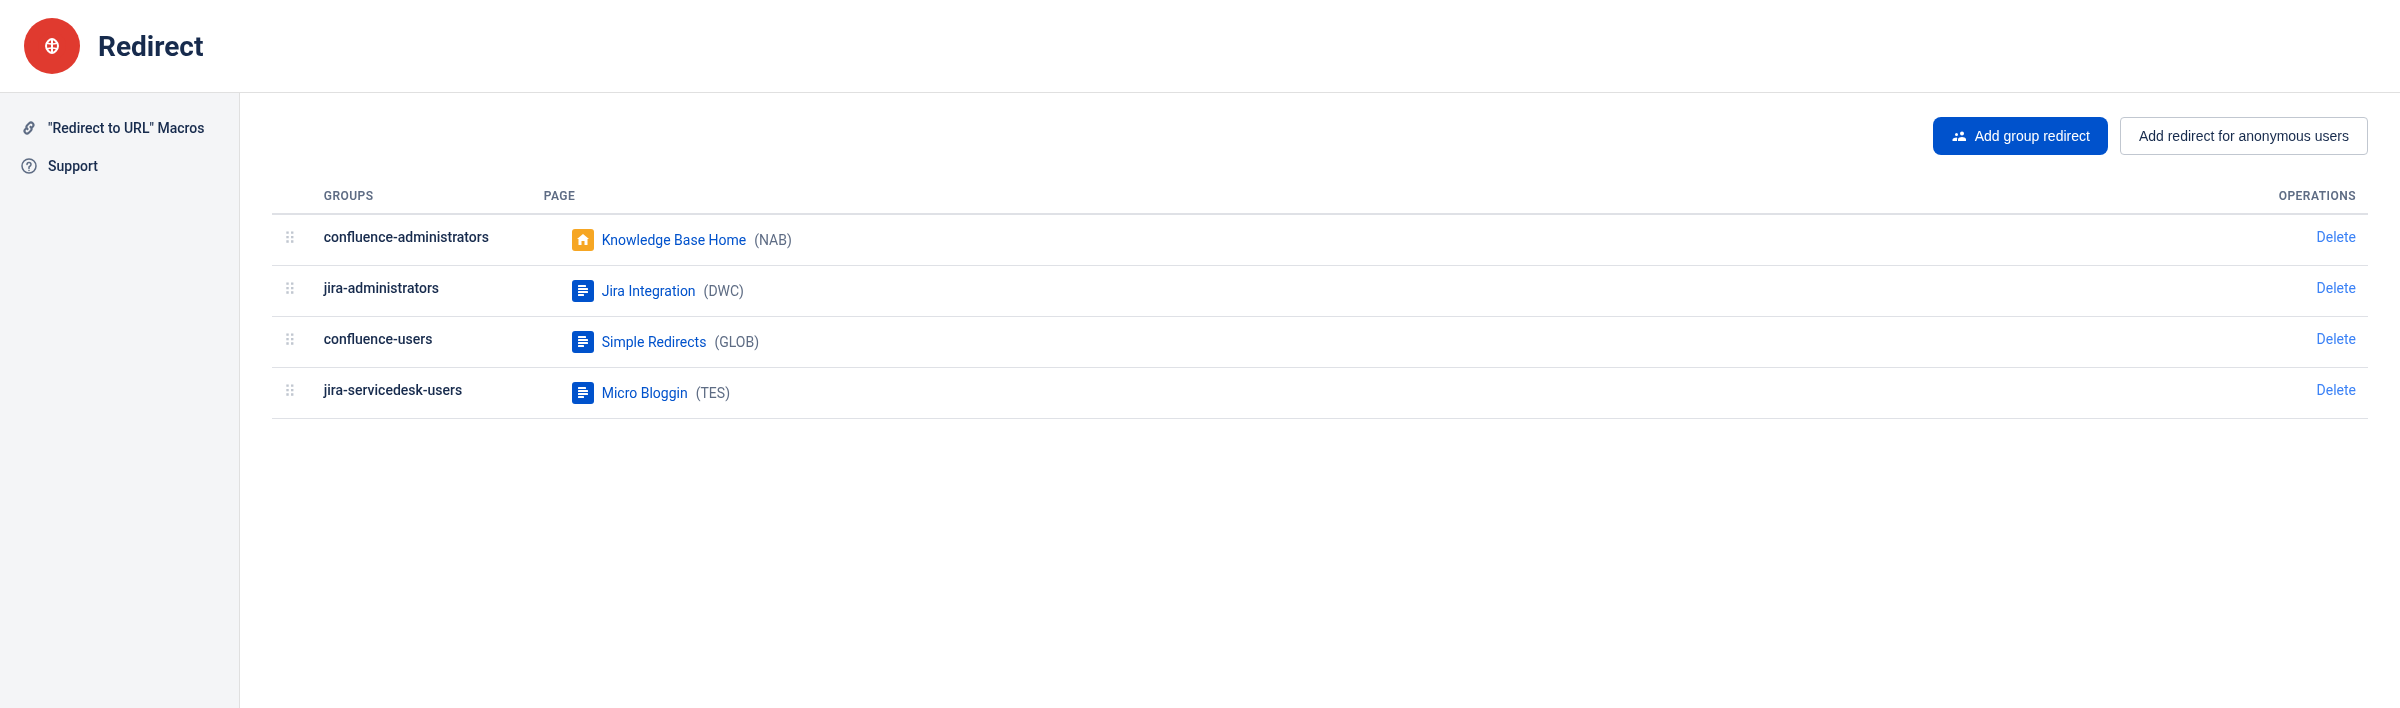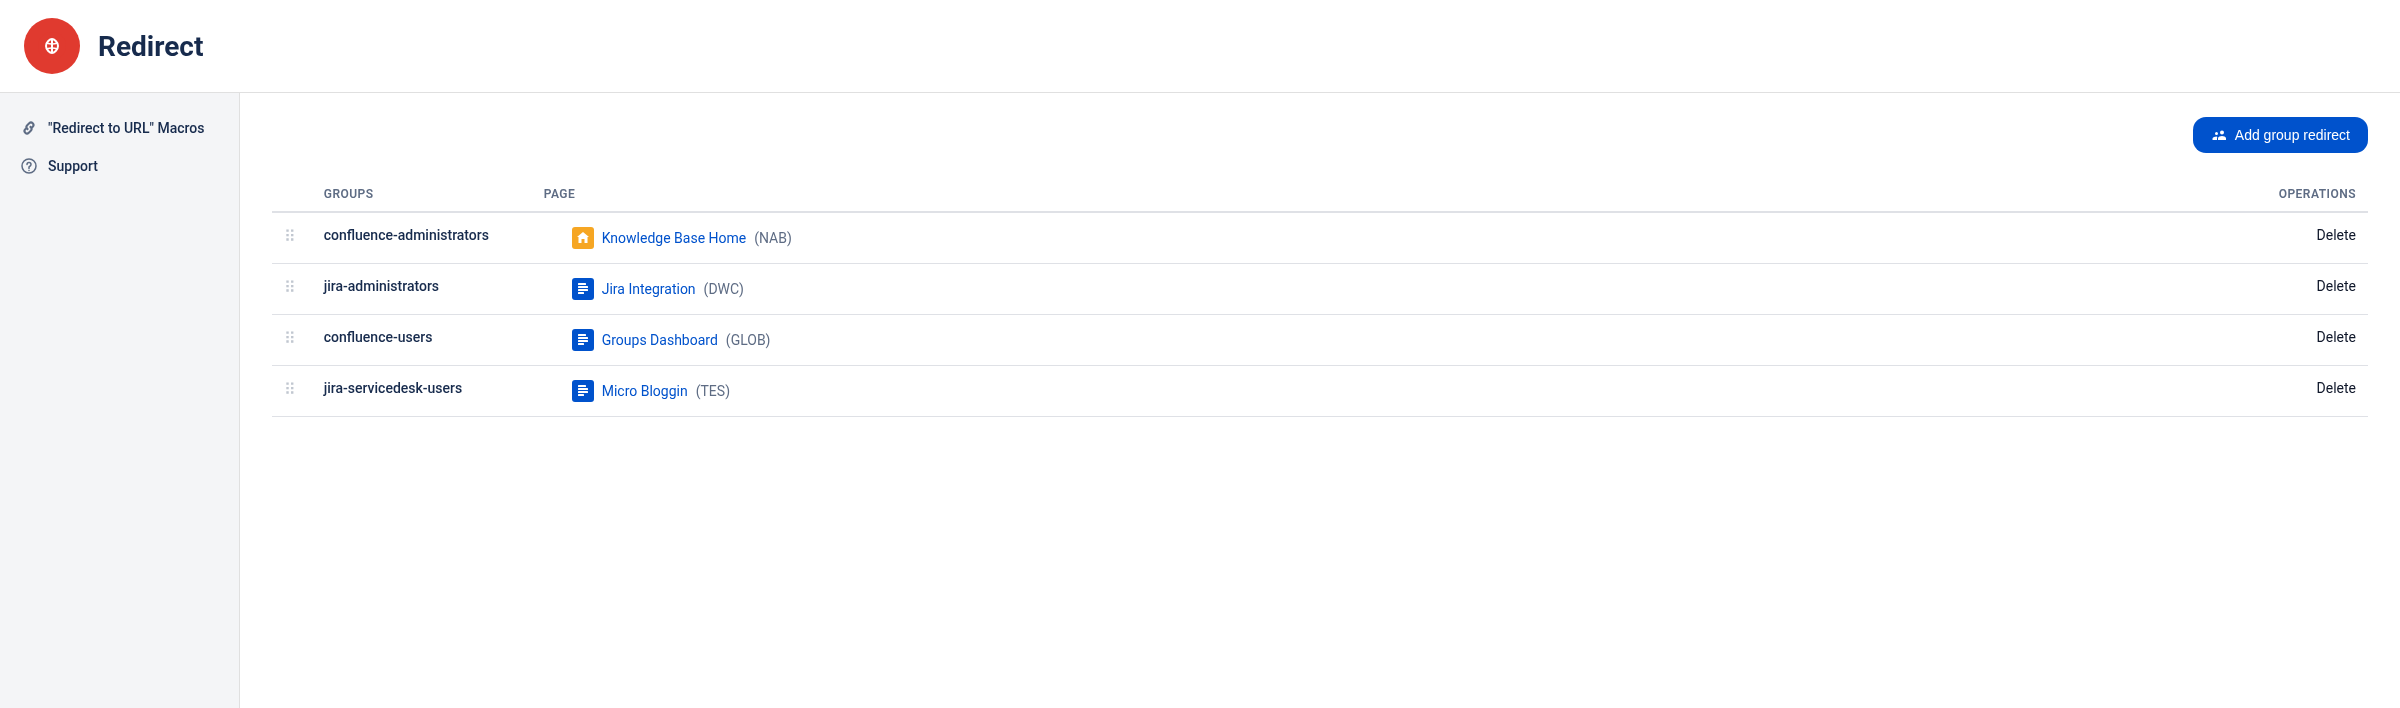--- a/index.html
+++ b/index.html
@@ -90,21 +90,21 @@
       gap: 12px;
       margin-bottom: 24px;
     }
     .btn-primary {
       display: flex;
       align-items: center;
       gap: 8px;
       background: #0052cc;
       color: #fff;
       border: none;
-      border-radius: 13px;
+      border-radius: 8px;
       padding: 10px 18px;
       font-size: 14px;
       font-weight: 500;
       cursor: pointer;
     }
     .btn-secondary {
       display: flex;
       align-items: center;
       background: #fff;
       color: #172b4d;
@@ -186,21 +186,21 @@
     .page-link {
       color: #0052cc;
       text-decoration: none;
       font-size: 14px;
     }
     .page-space {
       color: #5e6c84;
       font-size: 14px;
     }
     .delete-link {
-      color: #0f172a;
+      color: #3b82f6;
       text-decoration: none;
       font-size: 14px;
       cursor: pointer;
       float: right;
       text-align: center;
     }
     .col-ops {
       text-align: right;
     }
     .col-drag {
@@ -250,20 +250,23 @@
   </nav>
 
   <main class="main">
 
     <div class="toolbar">
       <button class="btn-primary">
         <svg width="16" height="16" viewBox="0 0 16 16" fill="white">
           <path d="M11 9c1.5 0 4 .75 4 2.25V13H7v-1.75C7 9.75 9.5 9 11 9zm0-1.5a2 2 0 100-4 2 2 0 000 4zM5.5 9.5C4.17 9.5 1.5 10.17 1.5 11.5V13H6v-1.5c0-.54.13-1.05.37-1.5-.28-.03-.57-.5-.87-.5zM5.5 8a1.5 1.5 0 100-3 1.5 1.5 0 000 3z"></path>
         </svg>
         <span>Add group redirect</span>
+      </button>
+      <button class="btn-secondary">
+        <span>Add redirect for anonymous users</span>
       </button>
     </div>
 
     <table class="table">
       <thead>
         <tr>
           <th class="col-drag"></th>
           <th class="col-group">Groups</th>
           <th>Page</th>
           <th class="col-ops">Operations</th>
@@ -315,21 +318,21 @@
             <td>
               <div class="page-cell">
     <span class="page-icon-doc">
       <svg viewBox="0 0 14 14" fill="white">
         <rect x="2" y="1" width="8" height="2" rx="0.5"></rect>
         <rect x="2" y="4" width="10" height="2" rx="0.5"></rect>
         <rect x="2" y="7" width="10" height="2" rx="0.5"></rect>
         <rect x="2" y="10" width="6" height="2" rx="0.5"></rect>
       </svg>
     </span>
-    <a href="#" class="page-link">Groups Dashboard</a>
+    <a href="#" class="page-link">Simple Redirects</a>
     <span class="page-space">(GLOB)</span>
   </div>
             </td>
             <td style="text-align: right;">
               <a href="#" class="delete-link">Delete</a>
             </td>
           </tr>
           <tr>
             <td><span class="drag-handle">⠿</span></td>
             <td><span class="group-name">jira-servicedesk-users</span></td>

